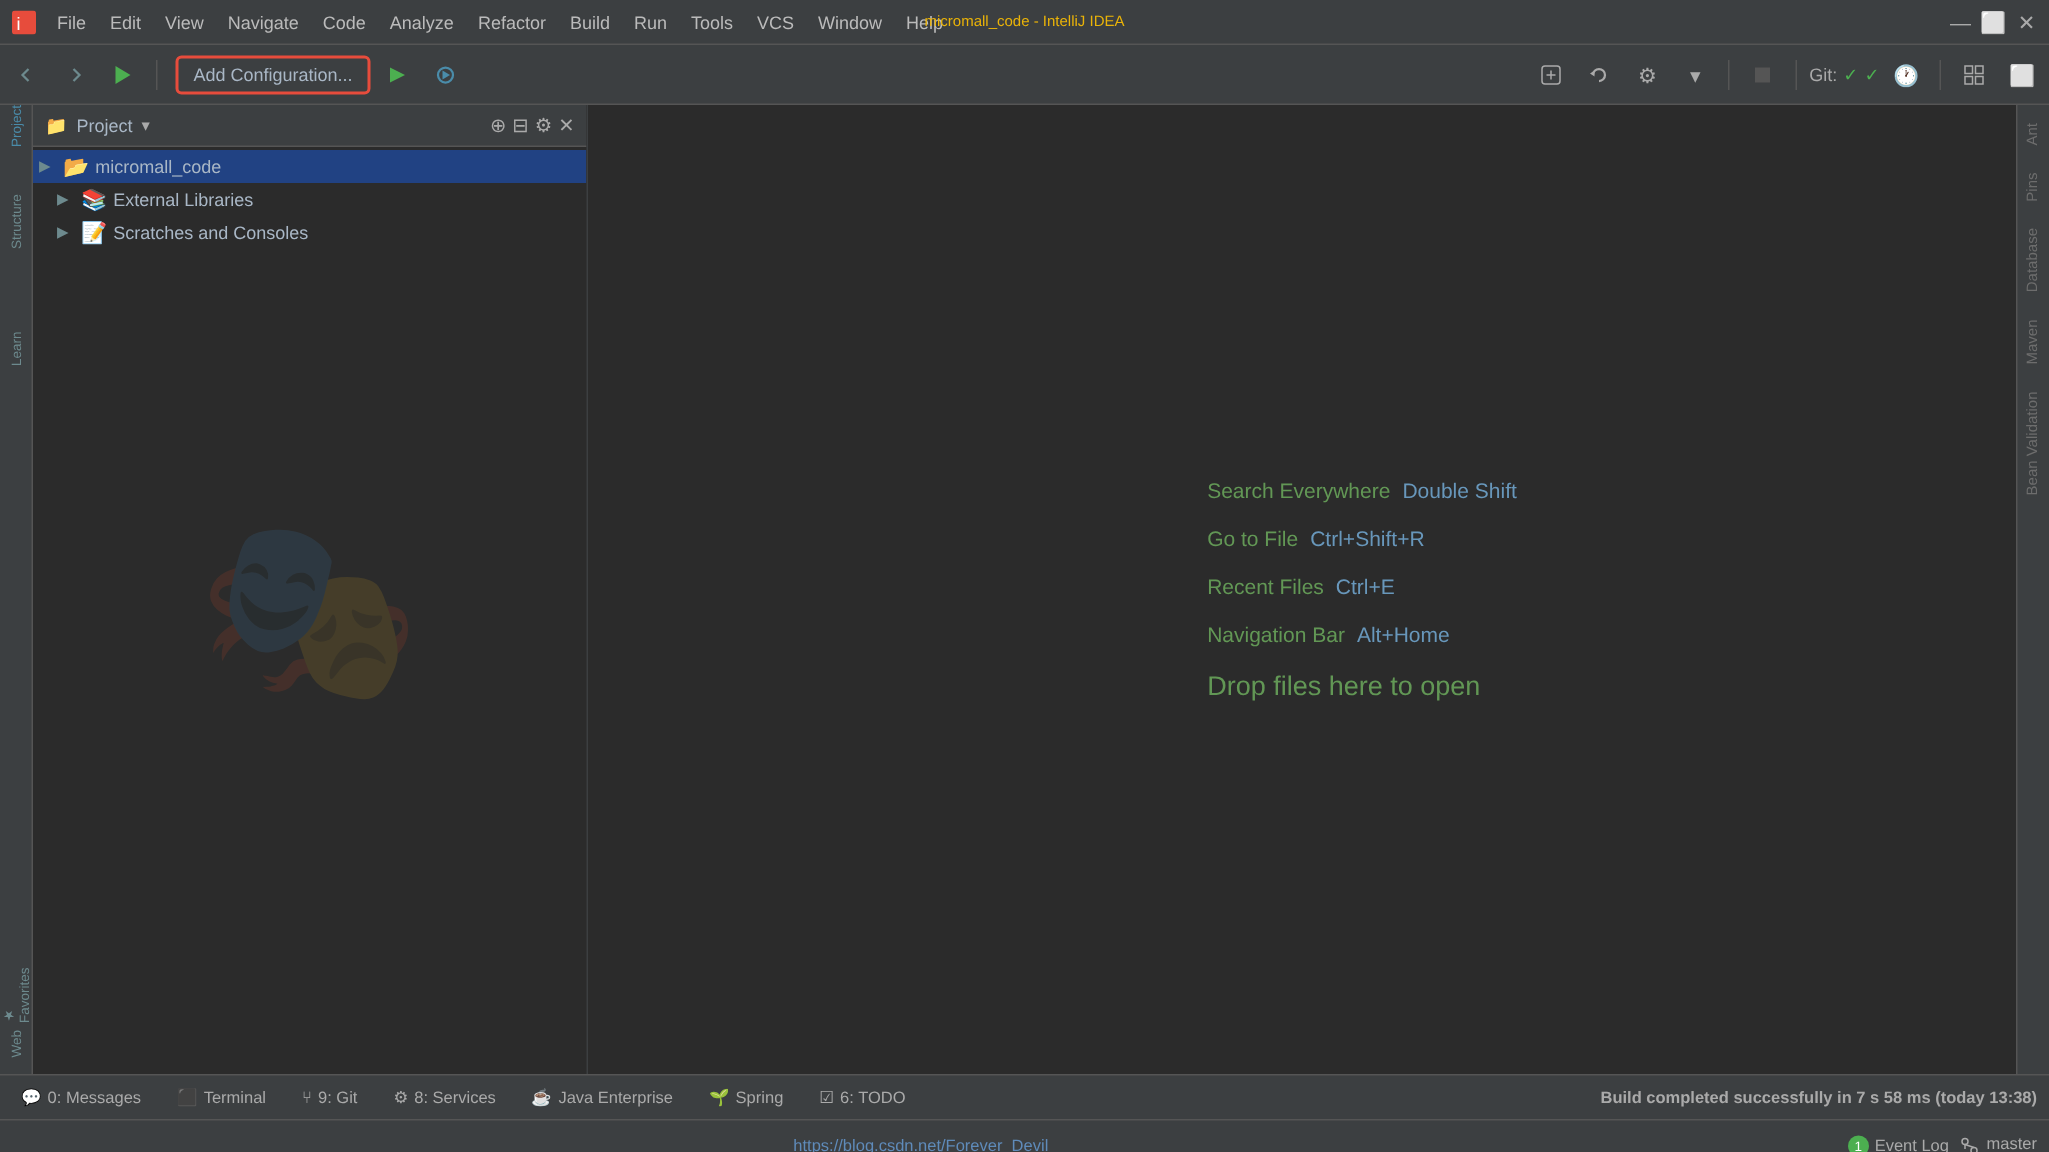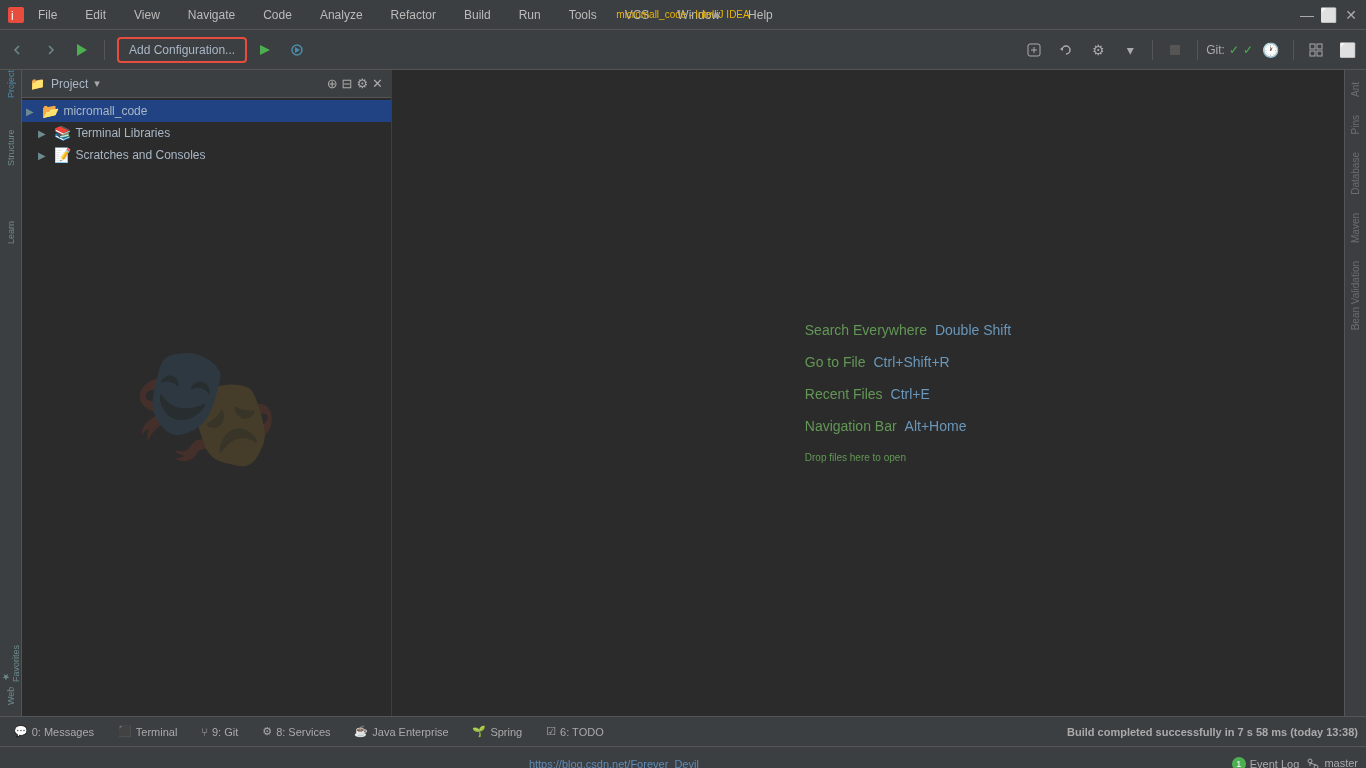--- a/index.html
+++ b/index.html
@@ -25,21 +25,21 @@
       position: relative;
     }
     #titlebar .title-icon {
       width: 16px;
       height: 16px;
       margin-right: 6px;
       display: flex; align-items: center; justify-content: center;
     }
     #titlebar .menu-items {
       display: flex;
-      gap: 12px;
+      gap: 0;
       flex: 1;
     }
     #titlebar .menu-item {
       padding: 2px 8px;
       cursor: pointer;
       color: #bbb;
       font-size: 12px;
     }
     #titlebar .window-title {
       position: absolute;
@@ -234,21 +234,21 @@
     .shortcut-action {
       color: #629755;
       font-size: 14px;
     }
     .shortcut-key {
       color: #6897bb;
       font-size: 14px;
     }
     .drop-text {
       color: #629755;
-      font-size: 10px;
+      font-size: 18px;
     }
 
     
     #right-panel {
       width: 22px;
       background: #3c3f41;
       border-left: 1px solid #555;
       display: flex;
       flex-direction: column;
       align-items: center;
@@ -475,21 +475,21 @@
 
       <div class="tree-item selected">
         <span class="tree-arrow">▶</span>
         <span class="tree-icon icon-orange">📂</span>
         <span class="tree-label">micromall_code</span>
       </div>
 
       <div class="tree-item tree-item-indent">
         <span class="tree-arrow">▶</span>
         <span class="tree-icon" style="color:#cc7832;">📚</span>
-        <span class="tree-label">Terminal Libraries</span>
+        <span class="tree-label">External Libraries</span>
       </div>
 
       <div class="tree-item tree-item-indent">
         <span class="tree-arrow">▶</span>
         <span class="tree-icon" style="color:#6d8a8e;">📝</span>
         <span class="tree-label">Scratches and Consoles</span>
       </div>
     </div>
 
     <div class="sidebar-watermark">

